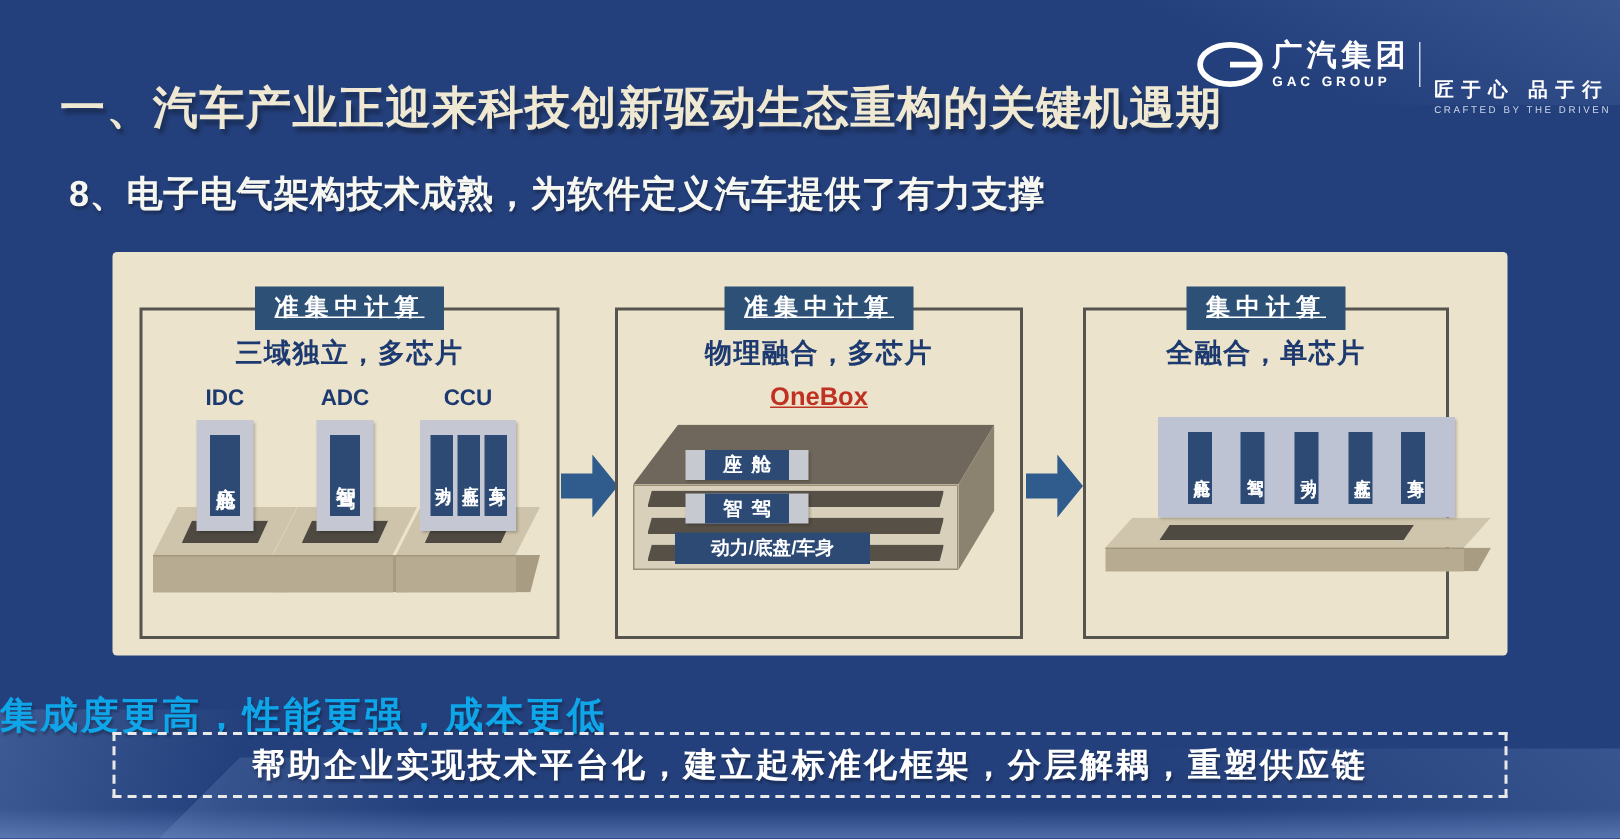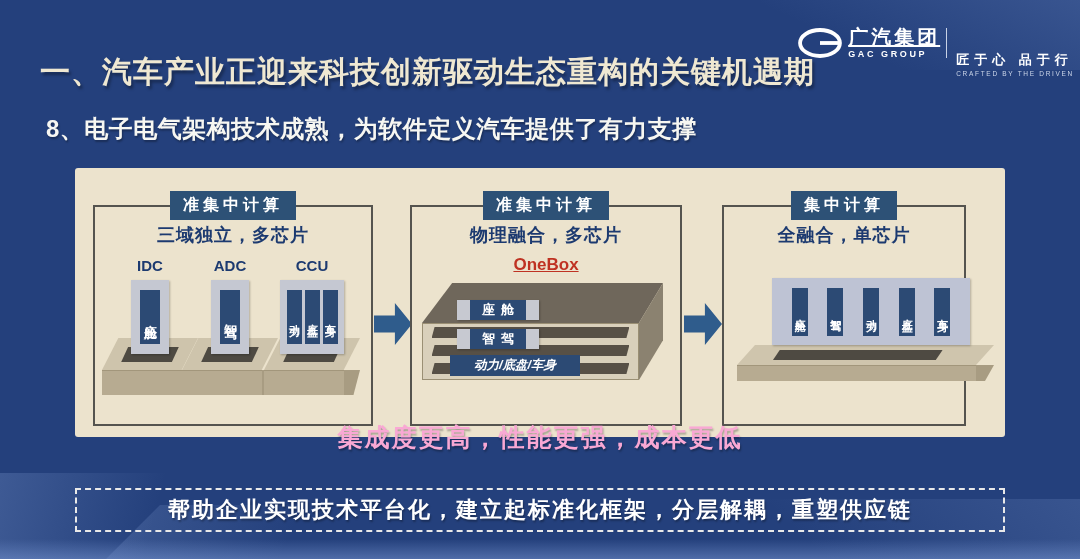--- a/index.html
+++ b/index.html
@@ -21,21 +21,21 @@
     transform:skewX(35deg);}
   .streak-tr{top:0;right:0;width:320px;height:70px;
     background:linear-gradient(205deg,rgba(130,158,215,.22),transparent 70%);}
   .bottom-glow{position:absolute;bottom:0;left:0;right:0;height:20px;
     background:linear-gradient(to top,rgba(115,145,205,.55),rgba(115,145,205,0));}
 
   
   .logo{position:absolute;top:9px;right:6px;display:flex;align-items:center;color:#fff;}
   .logo svg{display:block;}
   .logo-text{display:flex;flex-direction:column;line-height:1;margin-left:5px;}
-  .logo-cn{font-size:20px;font-weight:bold;letter-spacing:3px;white-space:nowrap;text-decoration:underline;}
+  .logo-cn{font-size:20px;font-weight:bold;letter-spacing:3px;white-space:nowrap;}
   .logo-en{font-size:9px;font-weight:bold;letter-spacing:2.6px;margin-top:3px;}
   .logo-div{width:1px;height:30px;background:#c8d2e6;margin:0 9px 0 6px;}
   .slogan{display:flex;flex-direction:column;line-height:1;margin-top:44px;}
   .slogan-cn{font-size:13px;font-weight:bold;letter-spacing:5px;white-space:nowrap;}
   .slogan-en{font-size:6.5px;letter-spacing:1.7px;margin-top:5px;color:#ccd6e9;white-space:nowrap;}
 
   
   .title{position:absolute;left:40px;top:52px;font-size:30px;font-weight:bold;
     color:#efe8d2;letter-spacing:1px;text-shadow:2px 3px 3px rgba(0,0,0,.35);white-space:nowrap;}
   .subtitle{position:absolute;left:46px;top:113px;font-size:24px;font-weight:bold;
@@ -44,21 +44,21 @@
   
   .board{position:absolute;left:75px;top:168px;width:930px;height:269px;
     background:#ece3cd;border-radius:3px;}
 
   .stage{position:absolute;top:37px;height:221px;border:2px solid #55544f;box-sizing:border-box;}
   .stage1{left:18px;width:280px;}
   .stage2{left:335px;width:272px;}
   .stage3{left:647px;width:244px;}
   .stage-header{position:absolute;top:-16px;left:50%;transform:translateX(-50%);
     background:#2d5176;color:#fff;font-weight:bold;font-size:16px;letter-spacing:4px;
-    padding:4px 13px;white-space:nowrap;}
+    padding:4px 13px;white-space:nowrap;text-decoration:underline;}
   .stage-desc{position:absolute;top:16px;left:0;width:100%;text-align:center;
     font-size:18px;font-weight:bold;color:#1c3a70;letter-spacing:1px;white-space:nowrap;}
   .highlight{position:absolute;top:48px;left:0;width:100%;text-align:center;
     font-size:17px;font-weight:bold;color:#bf3222;text-decoration:underline;}
 
   
   .chip-name{position:absolute;top:50px;transform:translateX(-50%);
     font-size:15px;font-weight:bold;color:#1c3a70;}
   .chip{position:absolute;top:73px;height:74px;background:#c5c8d2;
     box-shadow:1px 1px 2px rgba(0,0,0,.25);
@@ -86,21 +86,21 @@
   .ob-front{position:absolute;left:0;top:40px;width:217px;height:57px;background:#d9d0bb;
     border:1px solid #9a8f74;box-sizing:border-box;}
   .ob-slot{position:absolute;left:4%;width:92%;height:11px;background:#575046;
     clip-path:polygon(1.5% 0,100% 0,98.5% 100%,0 100%);}
   .plate{position:absolute;background:#c7c9d1;display:flex;align-items:center;justify-content:center;
     box-shadow:1px 1px 2px rgba(0,0,0,.25);z-index:4;}
   .plate .hlabel{background:#2c4a74;color:#fff;font-weight:bold;font-size:13px;
     letter-spacing:6px;padding:1px 6px 1px 12px;white-space:nowrap;}
   .hlabel3{position:absolute;left:28px;top:72px;width:130px;height:21px;background:#2c4a74;
     color:#fff;font-weight:bold;font-size:12.5px;display:flex;align-items:center;
-    justify-content:center;z-index:4;white-space:nowrap;font-style:italic;}
+    justify-content:center;z-index:4;white-space:nowrap;}
 
   
   .bigchip{position:absolute;left:48px;top:71px;width:198px;height:67px;background:#bec3d4;
     box-shadow:1px 1px 2px rgba(0,0,0,.25);z-index:3;
     display:flex;align-items:center;justify-content:space-evenly;}
   .bigchip .dlabel{width:16px;height:48px;font-size:11px;letter-spacing:2px;}
   .ftray{position:absolute;left:13px;top:138px;width:257px;height:38px;z-index:1;}
   .ftray-top{position:relative;height:20px;background:#cfc5ad;
     clip-path:polygon(7% 0,100% 0,93% 100%,0 100%);}
   .ftray-hole{position:absolute;top:5px;left:14%;width:66%;height:10px;background:#4e4a42;
@@ -109,22 +109,22 @@
   .ftray-side{position:absolute;top:20px;right:0;width:7%;height:16px;background:#a89c82;
     clip-path:polygon(0 0,100% 0,50% 100%,0 100%);}
 
   
   .arrow{position:absolute;top:135px;width:38px;height:42px;background:#2f5c8c;
     clip-path:polygon(0 30%,55% 30%,55% 0,100% 50%,55% 100%,55% 70%,0 70%);}
   .arrow1{left:299px;}
   .arrow2{left:609px;}
 
   
-  .summary{position:absolute;left:0;top:421px;width:100%;text-align:center;font-size:25px;
-    font-weight:bold;color:#f9a8d4;letter-spacing:2px;text-shadow:1px 2px 2px rgba(0,0,0,.3);}
+  .summary{position:absolute;left:0;top:460px;width:100%;text-align:left;font-size:25px;
+    font-weight:bold;color:#0ea5e9;letter-spacing:2px;text-shadow:1px 2px 2px rgba(0,0,0,.3);}
   .footer{position:absolute;left:75px;top:488px;width:930px;height:44px;box-sizing:border-box;
     border:2px dashed #e9e9e9;display:flex;align-items:center;justify-content:center;
     font-size:22px;font-weight:bold;color:#fff;letter-spacing:2px;white-space:nowrap;
     text-shadow:1px 2px 2px rgba(0,0,0,.3);}
 </style>
 </head>
 <body>
 
 <div>
   <div class="streak streak-tr"></div>

